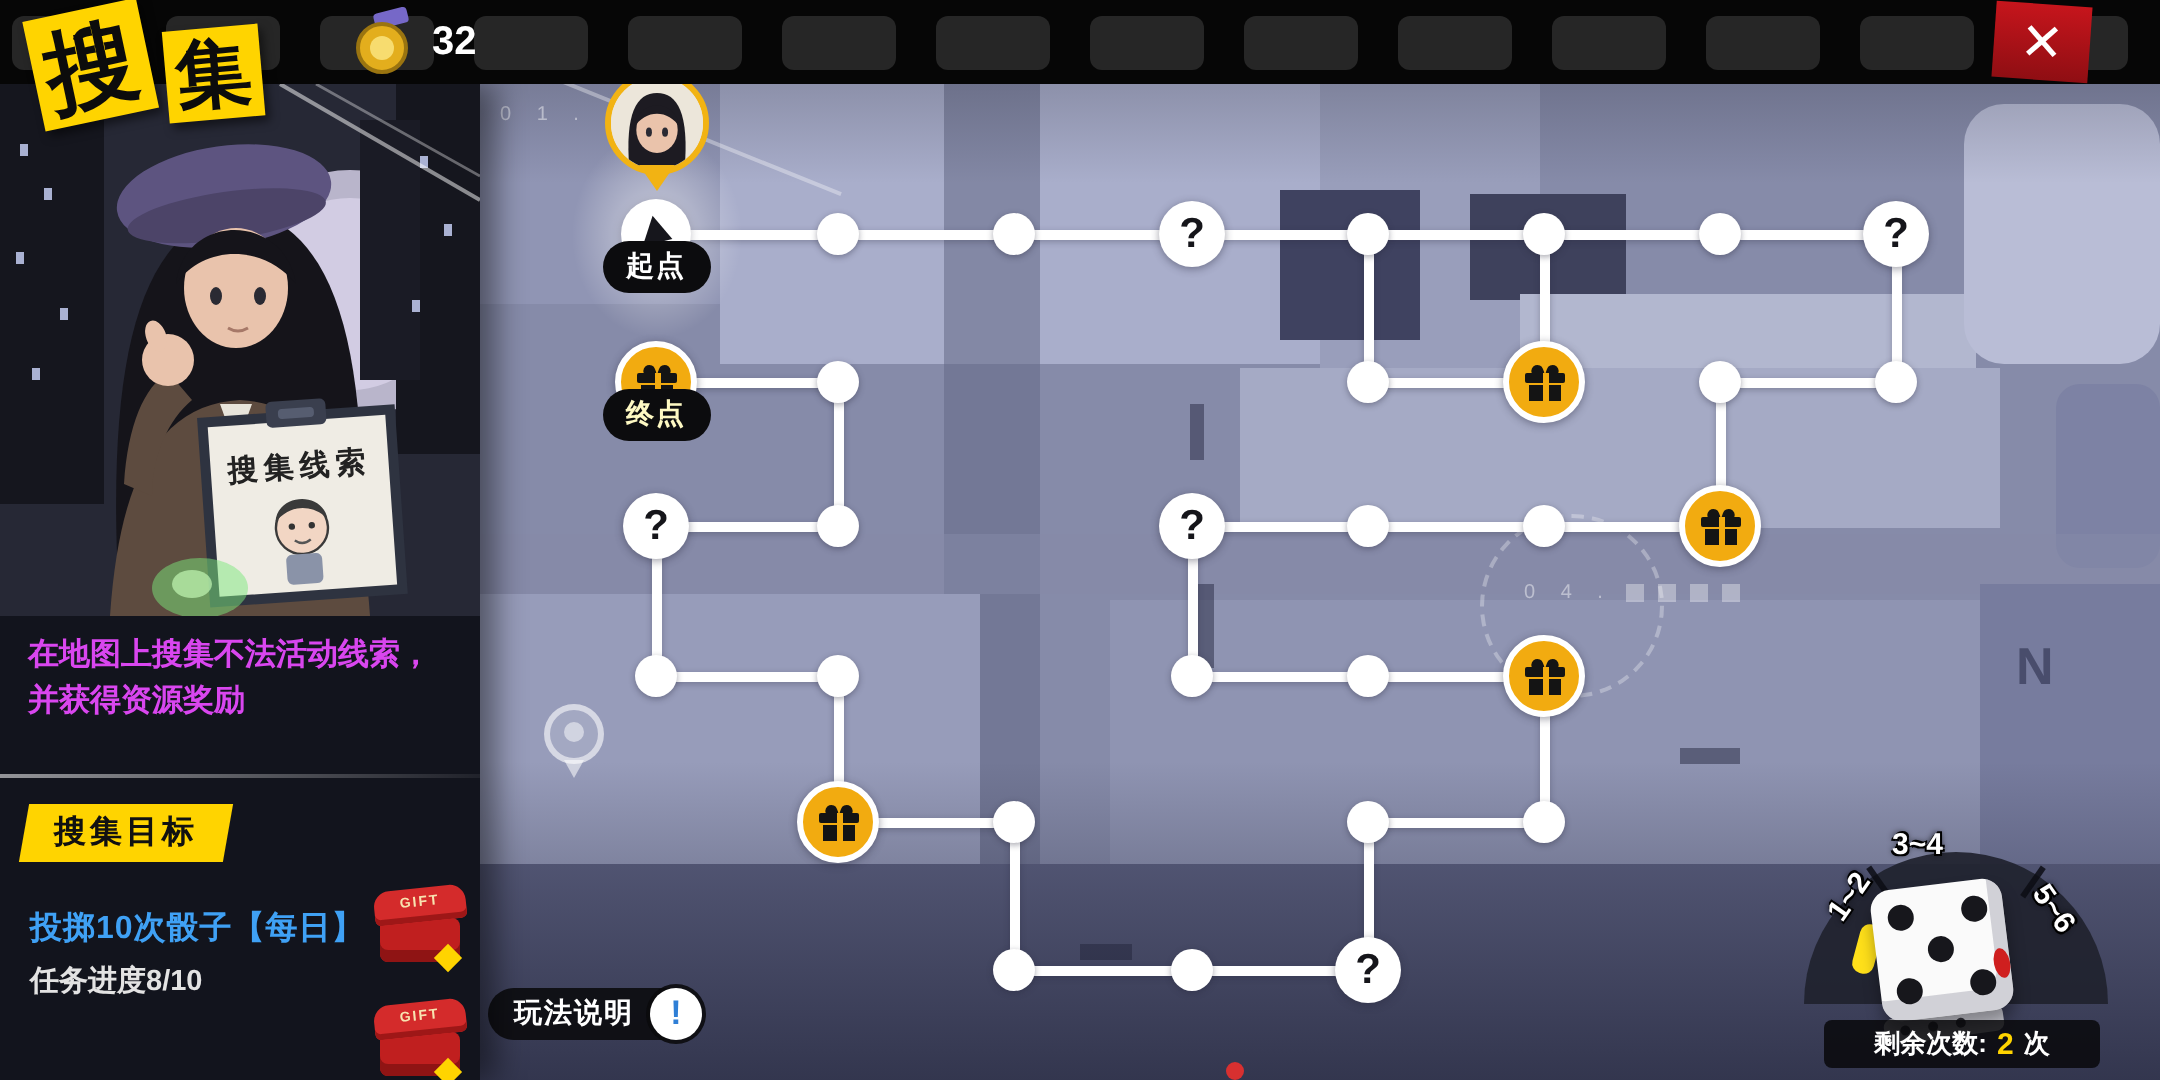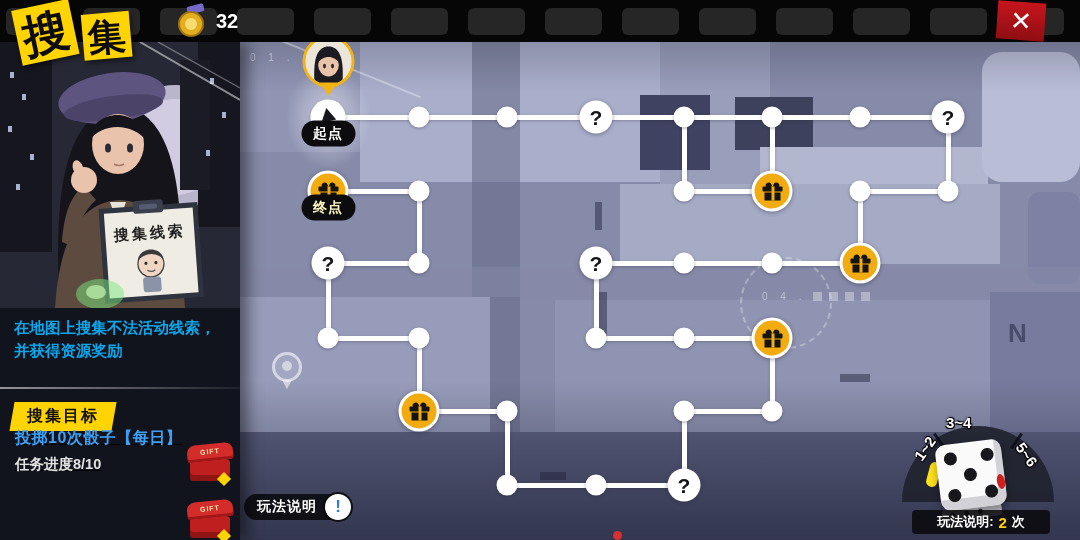--- a/index.html
+++ b/index.html
@@ -133,27 +133,27 @@
   #title{position:absolute;left:16px;top:0;z-index:40;transform:rotate(-9deg);}
   .tc{display:inline-block;background:#ffd400;color:#0c0c0c;font-weight:900;text-align:center;
       box-shadow:2px 3px 5px rgba(0,0,0,.5);}
   .tc1{font-size:46px;width:58px;height:56px;line-height:58px;transform:rotate(-3deg);}
   .tc2{font-size:38px;width:48px;height:46px;line-height:48px;transform:translateY(10px) rotate(4deg);margin-left:3px;}
 
   
   #panel{position:absolute;left:0;top:42px;width:240px;height:498px;background:#12141d;z-index:10;
         box-shadow:8px 0 14px rgba(0,0,0,.45);}
   #art{display:block;width:240px;height:266px;}
-  #desc{padding:8px 14px 0;color:#0ea5e9;font-size:15.5px;line-height:1.5;font-weight:600;}
+  #desc{padding:8px 14px 0;color:#d946ef;font-size:15.5px;line-height:1.5;font-weight:600;}
   #divider{position:absolute;left:0;top:345px;width:240px;height:2px;
         background:linear-gradient(90deg,rgba(255,255,255,.55),rgba(255,255,255,.06));}
   #goal{position:absolute;left:12px;top:360px;background:#ffd400;transform:skewX(-10deg);padding:4px 15px;}
   #goal span{display:inline-block;transform:skewX(10deg);color:#111;font-size:16px;font-weight:900;letter-spacing:2px;}
   .task{position:absolute;left:15px;}
-  .task1{top:386px;text-decoration:underline;}
+  .task1{top:412px;}
   .task2{top:453px;}
   .task .t{font-size:16px;font-weight:800;letter-spacing:.5px;}
   .task1 .t{color:#3fa1f5;}
   .task2 .t{color:#f6c91e;}
   .task .p{color:#e3e3e3;font-size:14.5px;margin-top:6px;font-weight:600;}
   .tgift{position:absolute;left:185px;width:50px;height:50px;cursor:pointer;}
   .tgift1{top:394px;}
   .tgift2{top:451px;}
   .tg-lid{position:absolute;left:2px;top:8px;width:46px;height:17px;background:#d42b2b;border-radius:8px 8px 3px 3px;
         transform:rotate(-6deg);box-shadow:inset 0 -3px 0 #9e1717;color:#f8e3b0;font-size:7px;font-weight:800;
@@ -335,21 +335,21 @@
       </div>
       <div class="bface">
           <i></i>
           <i></i>
           <i></i>
         </div>
       <div class="rmark"></div>
     </div>
 
     <div id="remain">
-      <span class="rl">玩法说明:</span>
+      <span class="rl">剩余次数:</span>
       <span class="rv">2</span>
       <span class="ru">次</span>
     </div>
   </div>
 
   <div id="strip">
       <div class="hole"></div>
       <div class="hole"></div>
       <div class="hole"></div>
       <div class="hole"></div>

